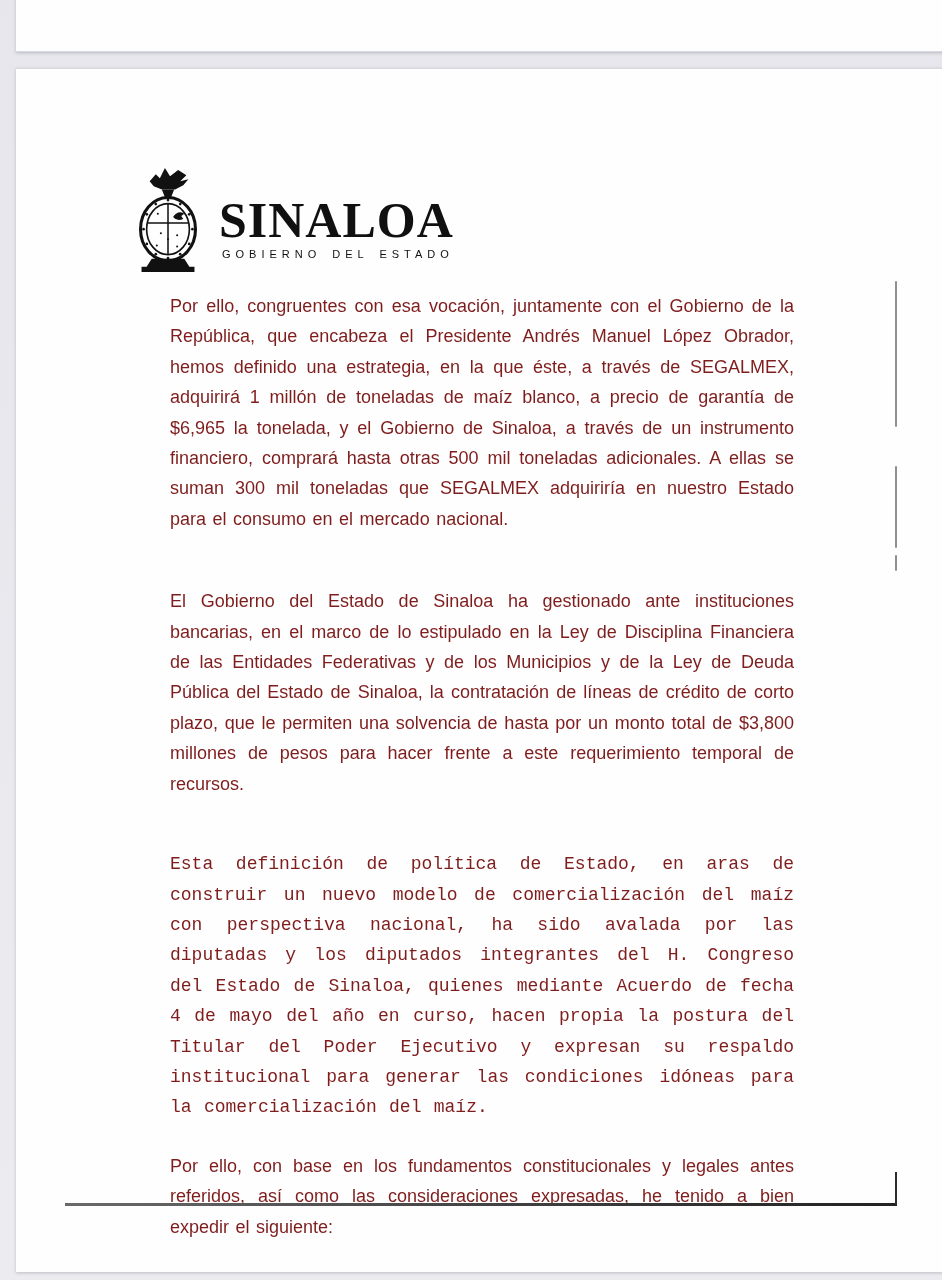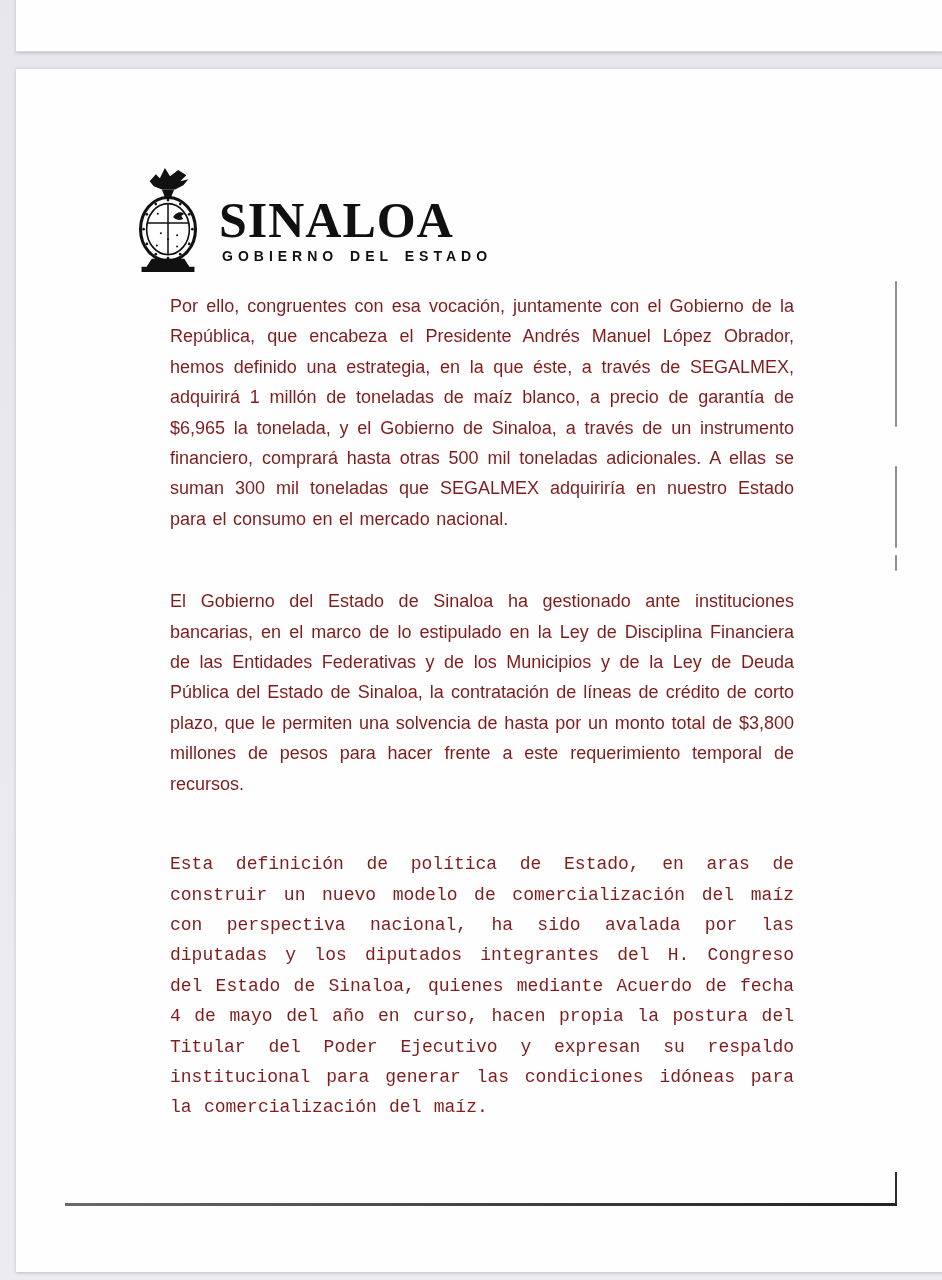--- a/index.html
+++ b/index.html
@@ -52,22 +52,22 @@
     font-size: 50px;
     line-height: 50px;
     letter-spacing: 1px;
     color: #101010;
     transform: scaleY(1.02);
   }
   .logo-subtitle {
     margin-top: 3px;
     margin-left: 3px;
     font-family: "Liberation Sans", sans-serif;
-    font-weight: 700;
-    font-size: 14px;
+    font-weight: 400;
+    font-size: 11px;
     letter-spacing: 5px;
     word-spacing: 3px;
     color: #101010;
     white-space: nowrap;
   }
   
   .body-text {
     position: absolute;
     left: 154px;
     top: 222px;
@@ -163,20 +163,21 @@
       <div class="wordmark">
         <div class="logo-title">SINALOA</div>
         <div class="logo-subtitle">GOBIERNO DEL ESTADO</div>
       </div>
     </header>
 
     <main class="body-text">
       <p class="para-1">Por ello, congruentes con esa vocación, juntamente con el Gobierno de la República, que encabeza el Presidente Andrés Manuel López Obrador, hemos definido una estrategia, en la que éste, a través de SEGALMEX, adquirirá 1 millón de toneladas de maíz blanco, a precio de garantía de $6,965 la tonelada, y el Gobierno de Sinaloa, a través de un instrumento financiero, comprará hasta otras 500 mil toneladas adicionales. A ellas se suman 300 mil toneladas que SEGALMEX adquiriría en nuestro Estado para el consumo en el mercado nacional.</p>
       <p class="para-2">El Gobierno del Estado de Sinaloa ha gestionado ante instituciones bancarias, en el marco de lo estipulado en la Ley de Disciplina Financiera de las Entidades Federativas y de los Municipios y de la Ley de Deuda Pública del Estado de Sinaloa, la contratación de líneas de crédito de corto plazo, que le permiten una solvencia de hasta por un monto total de $3,800 millones de pesos para hacer frente a este requerimiento temporal de recursos.</p>
       <p class="para-3">Esta definición de política de Estado, en aras de construir un nuevo modelo de comercialización del maíz con perspectiva nacional, ha sido avalada por las diputadas y los diputados integrantes del H. Congreso del Estado de Sinaloa, quienes mediante Acuerdo de fecha 4 de mayo del año en curso, hacen propia la postura del Titular del Poder Ejecutivo y expresan su respaldo institucional  para generar las condiciones idóneas para la comercialización del maíz.</p>
+      <p class="para-4">Por ello, con base en los fundamentos constitucionales y legales  antes referidos, así como las consideraciones expresadas, he tenido a bien expedir el siguiente:</p>
     </main>
 
     <div class="crease crease-1"></div>
     <div class="crease crease-2"></div>
     <div class="crease crease-3"></div>
 
     <div class="bottom-rule"></div>
     <div class="corner-tick"></div>
 
   </div>

